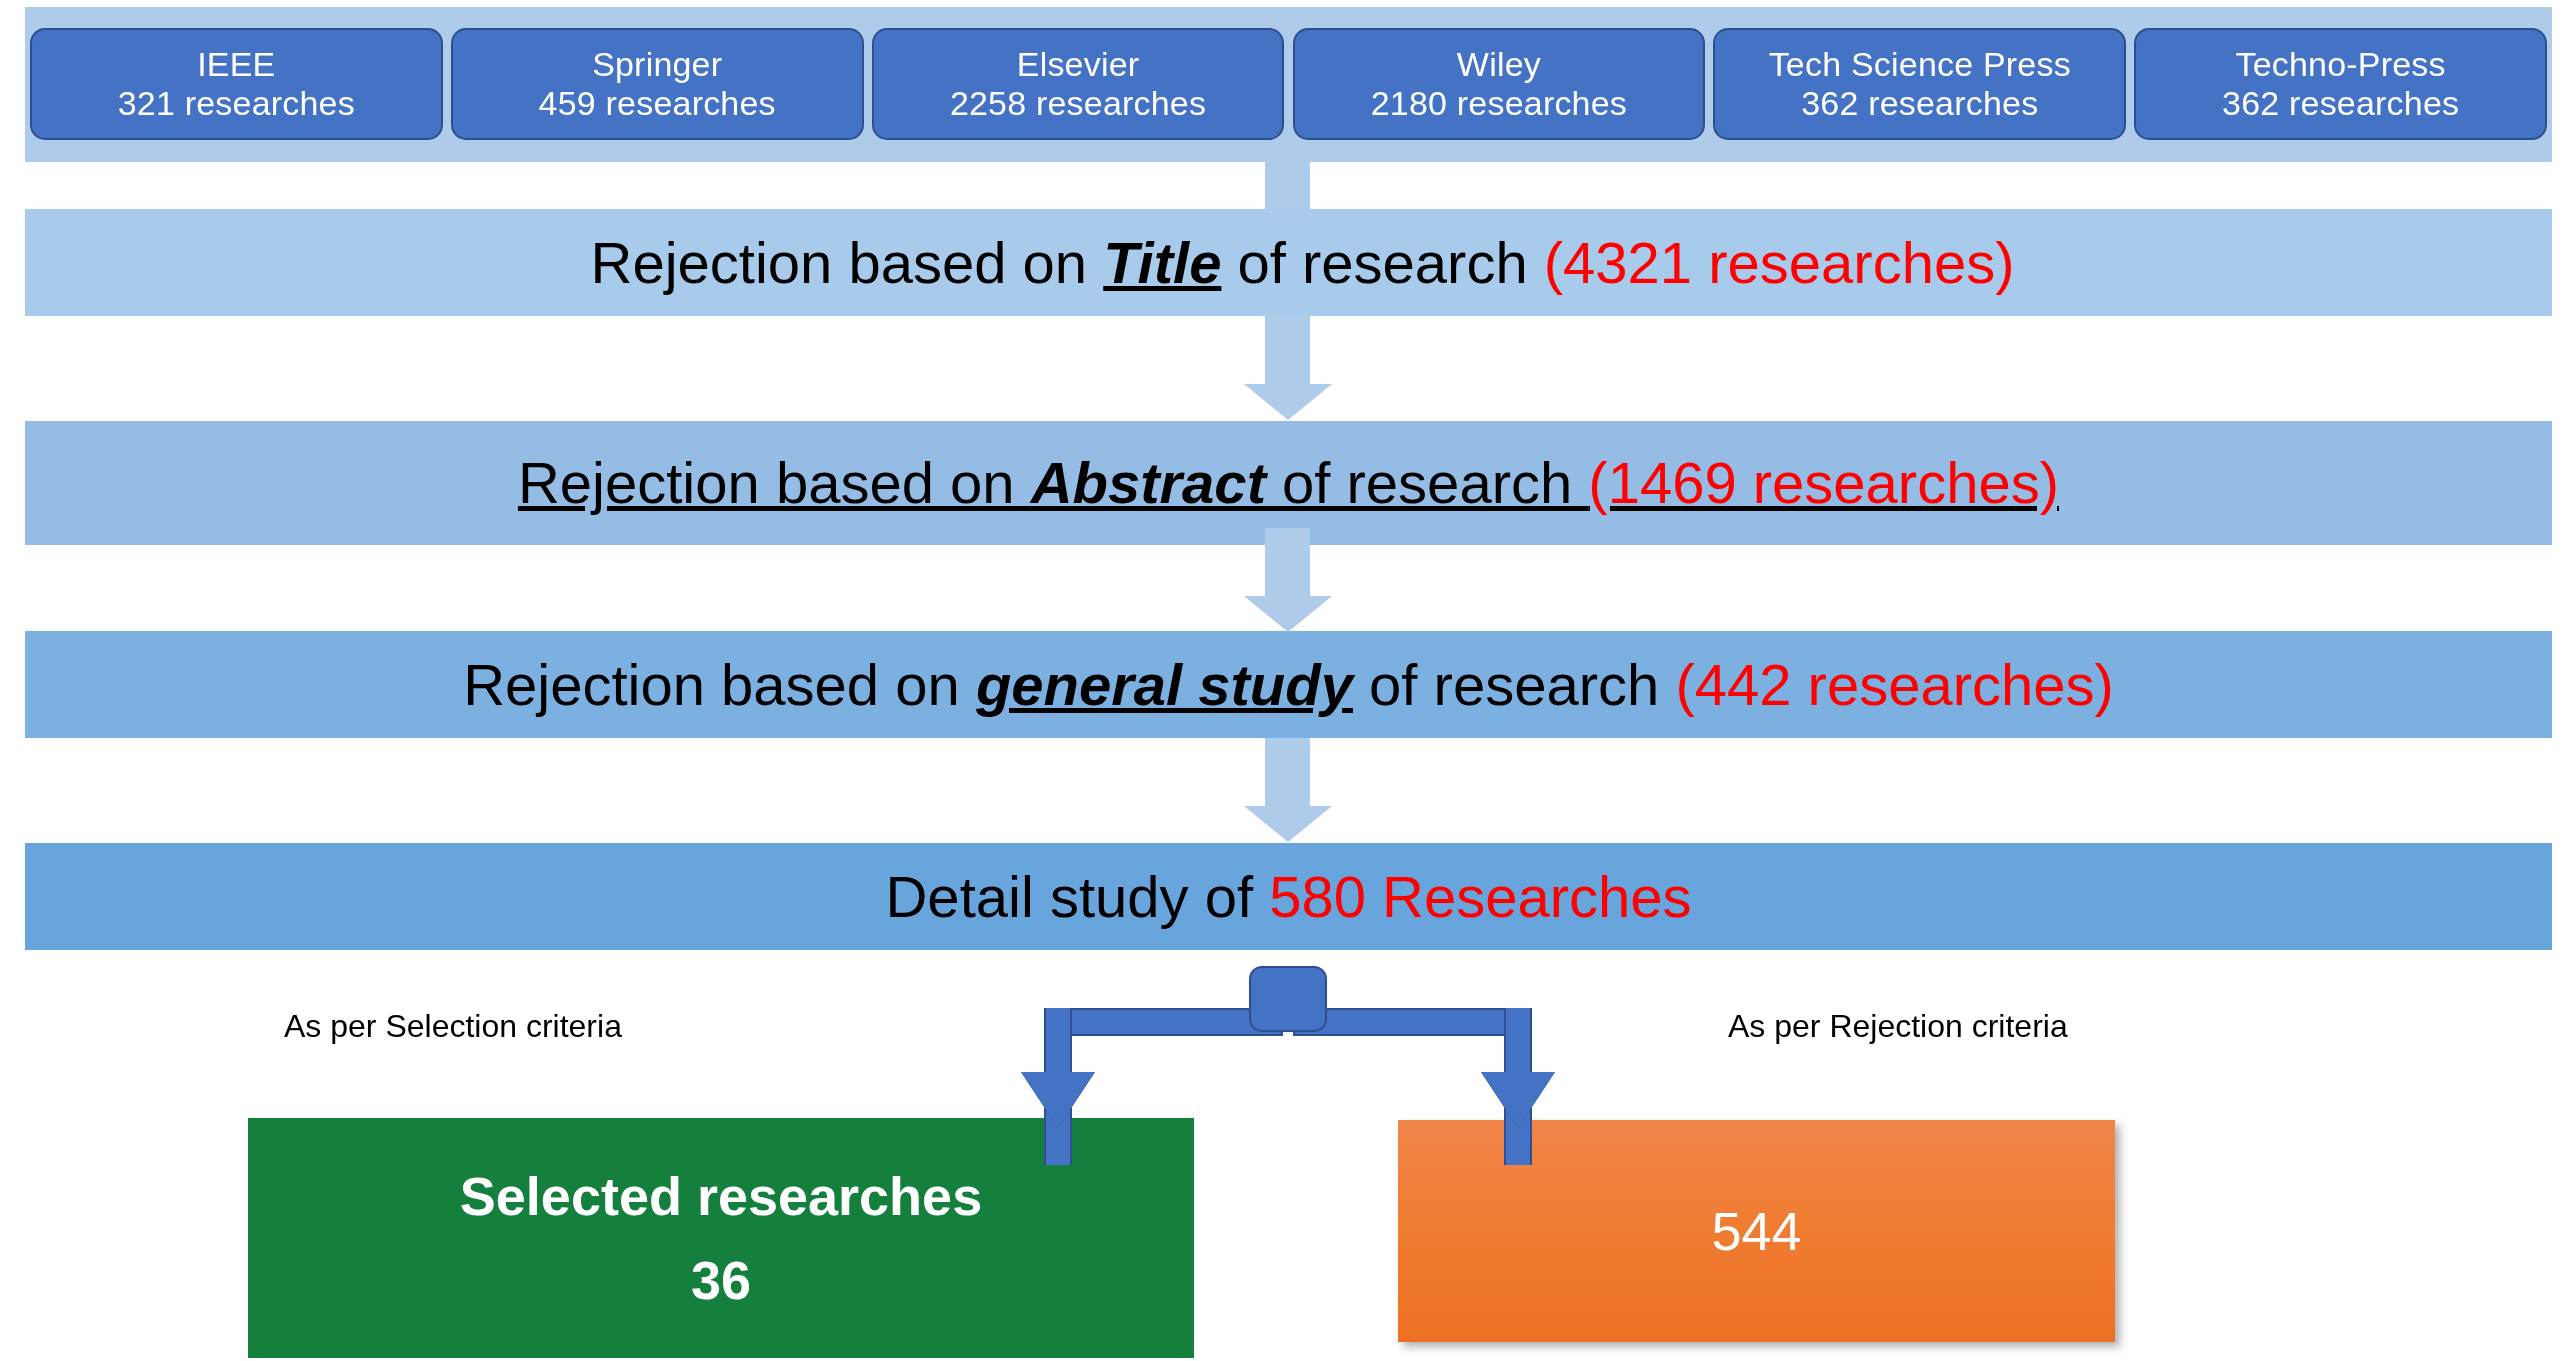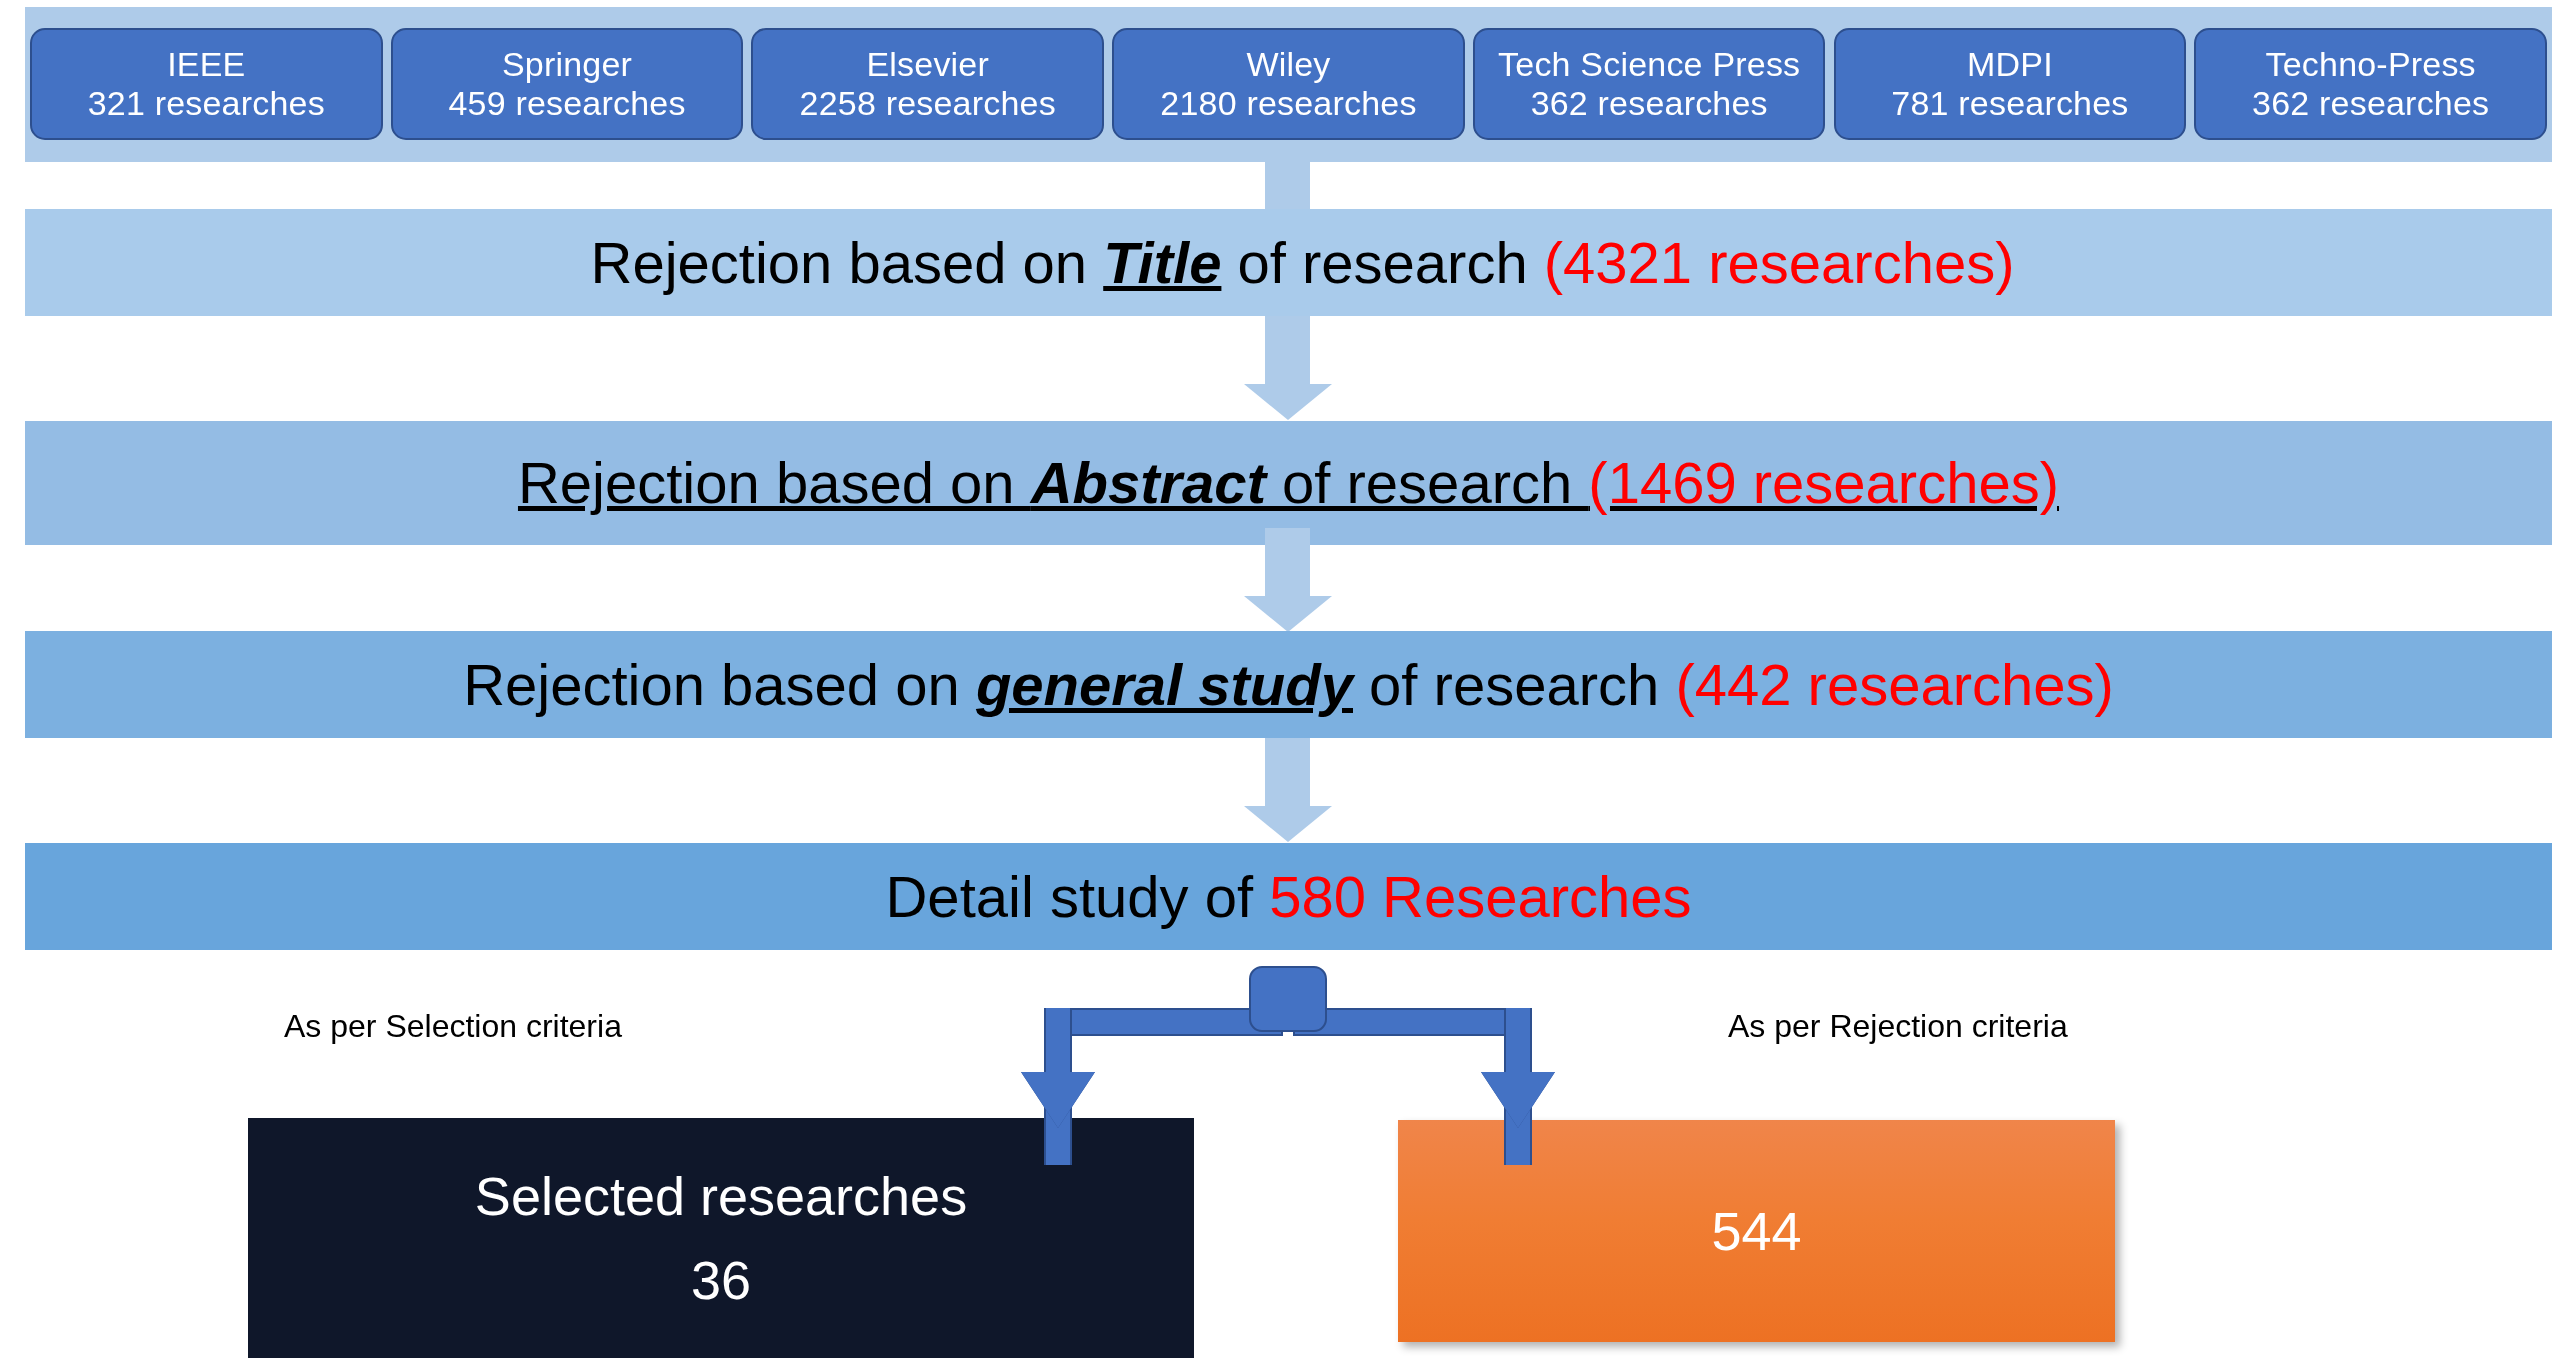--- a/index.html
+++ b/index.html
@@ -191,21 +191,22 @@
     font-size: 54px;
     line-height: 1.0;
     box-sizing: border-box;
     text-align: center;
   }
   #box-selected {
     left: 248px;
     top: 1118px;
     width: 946px;
     height: 240px;
-    background: #0f172a;
+    background: #15803d;
+    font-weight: bold;
   }
   #box-rejected {
     left: 1398px;
     top: 1120px;
     width: 717px;
     height: 222px;
     background: linear-gradient(180deg, #f0854a 0%, #f07d33 45%, #ed7123 100%);
     box-shadow: 5px 5px 8.2px rgba(0,0,0,.30);
   }
   #box-rejected { width: 717px; }
@@ -230,24 +231,20 @@
   </div>
   <div class="source-box">
     <span class="source-name">Wiley</span>
     <span class="source-count">2180 researches</span>
   </div>
   <div class="source-box">
     <span class="source-name">Tech Science Press</span>
     <span class="source-count">362 researches</span>
   </div>
   <div class="source-box">
-    <span class="source-name">MDPI</span>
-    <span class="source-count">781 researches</span>
-  </div>
-  <div class="source-box">
     <span class="source-name">Techno-Press</span>
     <span class="source-count">362 researches</span>
   </div>
 </div>
 
 <div class="flow-arrow" id="arrow-1">
   <div class="shaft"></div>
   <div class="head"></div>
 </div>
 

